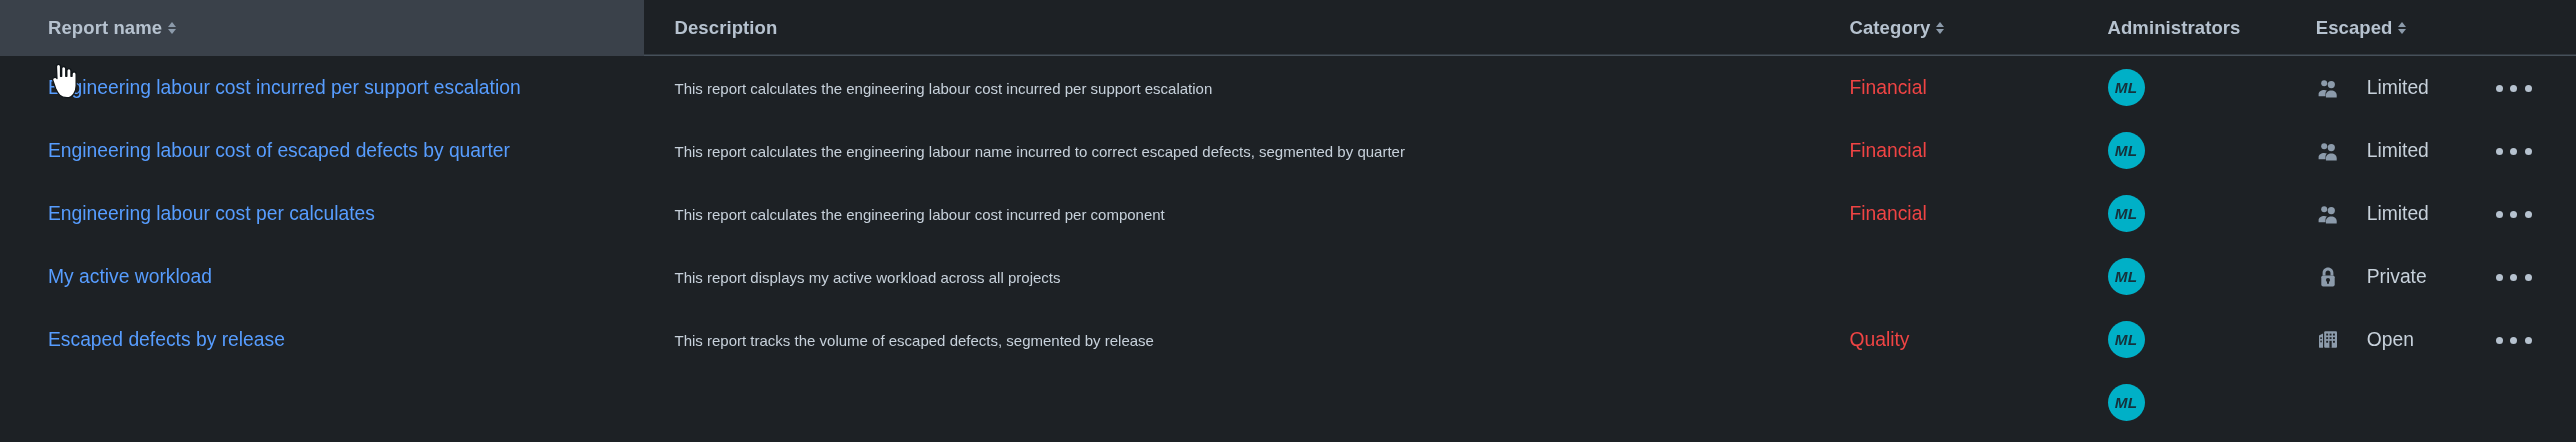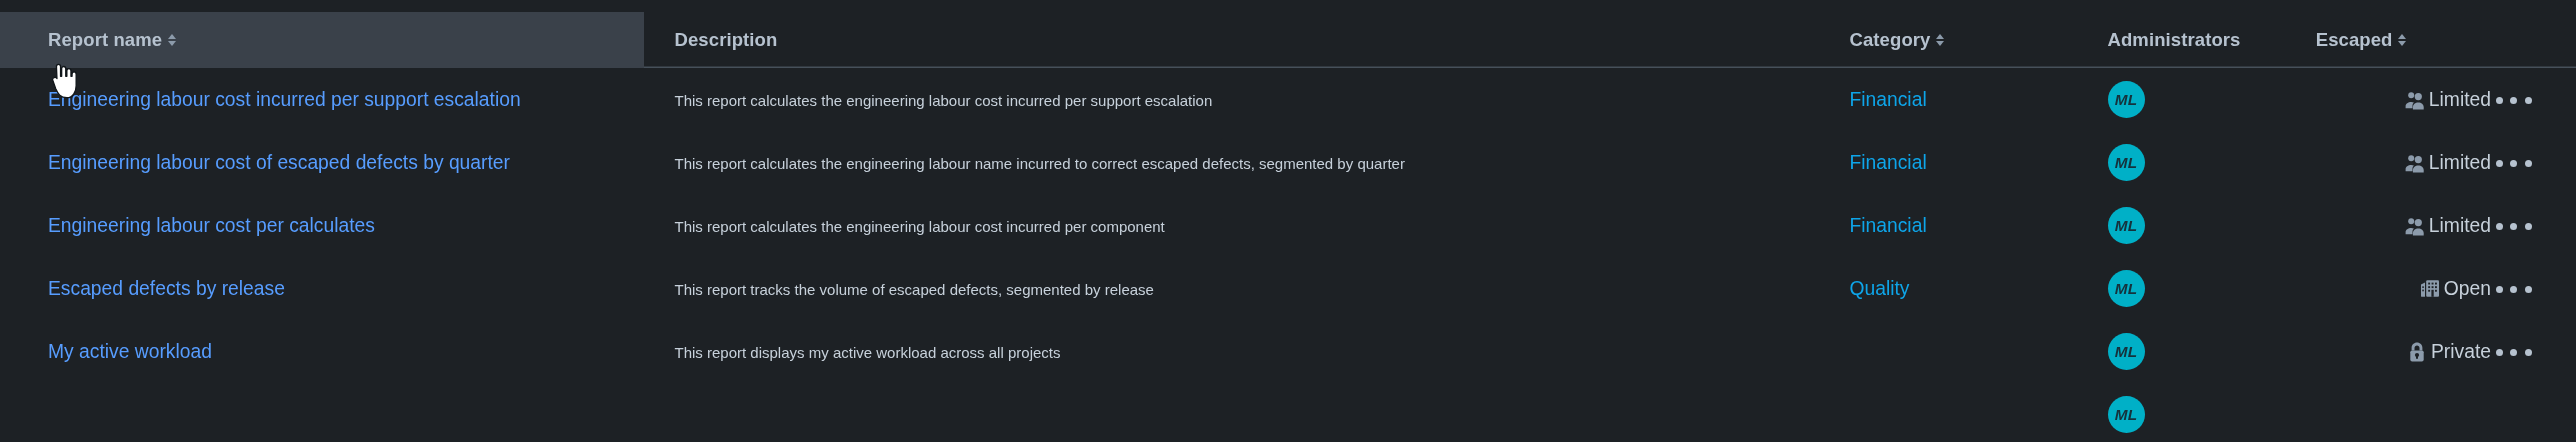--- a/index.html
+++ b/index.html
@@ -55,21 +55,20 @@
     background: #1d2125;
     box-shadow: inset 0 -1.6px 0 0 #46505a;
     white-space: nowrap;
   }
   thead th .th-inner {
     display: flex;
     align-items: center;
     gap: 3.2px;
     height: 56px;
     box-sizing: border-box;
-    margin-top: 12px;
   }
   thead th.th-name {
     padding-left: 0;
   }
   thead th.th-name .th-inner {
     background: #3a414a;
     padding-left: 48px;
     margin-left: 0;
     width: 644px;
   }
@@ -131,21 +130,21 @@
     text-decoration: none;
     font-size: 19.3px;
     cursor: pointer;
   }
 
   .desc-text {
     color: #c7d1db;
     font-size: 15px;
   }
   .cat-text {
-    color: #0ea5e9;
+    color: #ef4444;
     font-size: 19.3px;
   }
 
   
   .avatar {
     width: 37px;
     height: 37px;
     border-radius: 50%;
     background: #00b0c7;
     color: #15323c;
@@ -156,22 +155,21 @@
     justify-content: center;
     letter-spacing: 0.2px;
     cursor: pointer;
     box-sizing: border-box;
   }
 
   
   .access-cell {
     display: flex;
     align-items: center;
-    gap: 2px;
-    justify-content: flex-end;
+    gap: 27px;
   }
   .access-icon {
     width: 24px;
     height: 24px;
     flex: 0 0 auto;
     display: inline-flex;
     align-items: center;
     justify-content: center;
   }
   .access-icon svg { display: block; }
@@ -329,20 +327,46 @@
             <div class="access-cell">
               <span class="access-icon">
                 <svg width="24" height="24" viewBox="0 0 24 24" fill="#8c9bab">
                   <circle cx="8.2" cy="7.2" r="3"></circle>
                   <circle cx="15.3" cy="8.6" r="3.6"></circle>
                   <path d="M2.6 18.3c0-2.6 2.5-4.2 5.6-4.2 1 0 1.9.2 2.7.5-.9.9-1.4 2-1.4 3.3v2.4H2.6z"></path>
                   <path d="M9.9 19.3c0-3 2.4-4.8 5.4-4.8s5.4 1.8 5.4 4.8v2.1H9.9z"></path>
                 </svg>
               </span>
               <span class="access-label">Limited</span>
+            </div>
+          </td>
+          <td class="cell-menu"><span class="kebab">
+              <i></i>
+              <i></i>
+              <i></i>
+            </span></td>
+        </tr>
+        <tr>
+          <td class="cell-name"><a class="report-link">My active workload</a></td>
+          <td class="cell-desc"><span class="desc-text">This report displays my active workload across all projects</span></td>
+          <td class="cell-cat"></td>
+          <td class="cell-admin">
+            <div class="avatar" style="background: rgb(0, 176, 199);">ML</div>
+          </td>
+          <td class="cell-access">
+            <div class="access-cell">
+              <span class="access-icon">
+                <svg width="24" height="24" viewBox="0 0 24 24" fill="#8c9bab">
+                  <path d="M12 2.6c-3 0-5.4 2.4-5.4 5.4v2.6h2.9V8c0-1.4 1.1-2.5 2.5-2.5S14.5 6.6 14.5 8v2.6h2.9V8c0-3-2.4-5.4-5.4-5.4z"></path>
+                  <rect x="5.3" y="10.4" width="13.4" height="11" rx="1.9"></rect>
+                  <circle cx="12" cy="15" r="2.1" fill="#1d2125"></circle>
+                  <rect x="11" y="15.4" width="2" height="3.5" rx="1" fill="#1d2125"></rect>
+                </svg>
+              </span>
+              <span class="access-label">Private</span>
             </div>
           </td>
           <td class="cell-menu"><span class="kebab">
               <i></i>
               <i></i>
               <i></i>
             </span></td>
         </tr>
         <tr>
           <td class="cell-name"><a class="report-link">Escaped defects by release</a></td>
@@ -372,46 +396,20 @@
               </span>
               <span class="access-label">Open</span>
             </div>
           </td>
           <td class="cell-menu"><span class="kebab">
               <i></i>
               <i></i>
               <i></i>
             </span></td>
         </tr>
-        <tr>
-          <td class="cell-name"><a class="report-link">My active workload</a></td>
-          <td class="cell-desc"><span class="desc-text">This report displays my active workload across all projects</span></td>
-          <td class="cell-cat"></td>
-          <td class="cell-admin">
-            <div class="avatar" style="background: rgb(0, 176, 199);">ML</div>
-          </td>
-          <td class="cell-access">
-            <div class="access-cell">
-              <span class="access-icon">
-                <svg width="24" height="24" viewBox="0 0 24 24" fill="#8c9bab">
-                  <path d="M12 2.6c-3 0-5.4 2.4-5.4 5.4v2.6h2.9V8c0-1.4 1.1-2.5 2.5-2.5S14.5 6.6 14.5 8v2.6h2.9V8c0-3-2.4-5.4-5.4-5.4z"></path>
-                  <rect x="5.3" y="10.4" width="13.4" height="11" rx="1.9"></rect>
-                  <circle cx="12" cy="15" r="2.1" fill="#1d2125"></circle>
-                  <rect x="11" y="15.4" width="2" height="3.5" rx="1" fill="#1d2125"></rect>
-                </svg>
-              </span>
-              <span class="access-label">Private</span>
-            </div>
-          </td>
-          <td class="cell-menu"><span class="kebab">
-              <i></i>
-              <i></i>
-              <i></i>
-            </span></td>
-        </tr>
         <tr class="partial-row">
           <td class="cell-name"></td>
           <td class="cell-desc"></td>
           <td class="cell-cat"></td>
           <td class="cell-admin">
             <div class="avatar" style="background: rgb(0, 176, 199);">ML</div>
           </td>
           <td class="cell-access"></td>
           <td class="cell-menu"></td>
         </tr>

